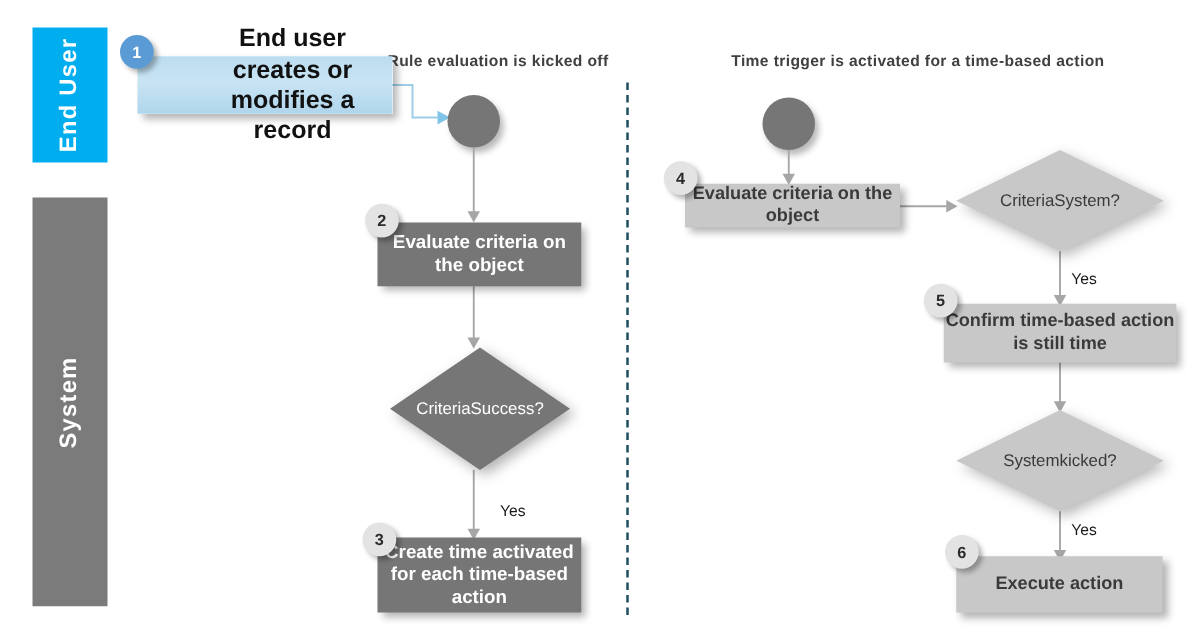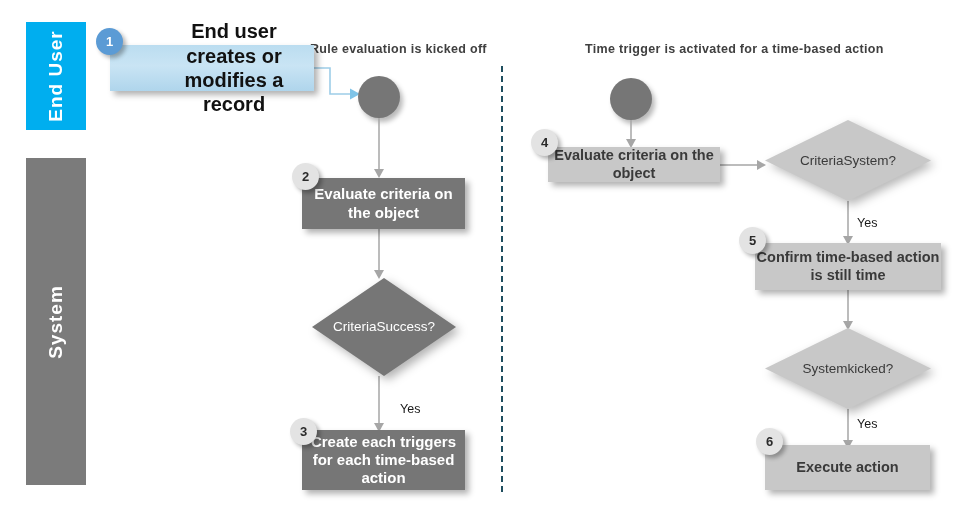--- a/index.html
+++ b/index.html
@@ -241,21 +241,21 @@
       <polygon points="72,0 144,49 72,98 0,49" fill="#767676" style="filter: drop-shadow(4px 4px 5px rgba(0,0,0,0.3));"></polygon>
     </svg>
     <div class="diamond-label">
       <div>Criteria</div>
       <div>Success</div>
       <div>?</div>
     </div>
   </div>
 
   <div class="process-box box-dark" id="box3">
-    <span>Create each triggers for each time-based action</span>
+    <span>Create time activated for each time-based action</span>
   </div>
   <div class="step-badge badge-gray" id="badge3">3</div>
 
   <div class="start-circle" id="start-right"></div>
 
   <div class="conn" style="left:624px; top:120px; width:16px; height:30px;">
     <svg width="16" height="30" viewBox="0 0 16 30">
       <line x1="7" y1="0" x2="7" y2="20" stroke="#A6A6A6" stroke-width="1.5"></line>
       <path d="M2,19 L12,19 L7,28 Z" fill="#A6A6A6"></path>
     </svg>

